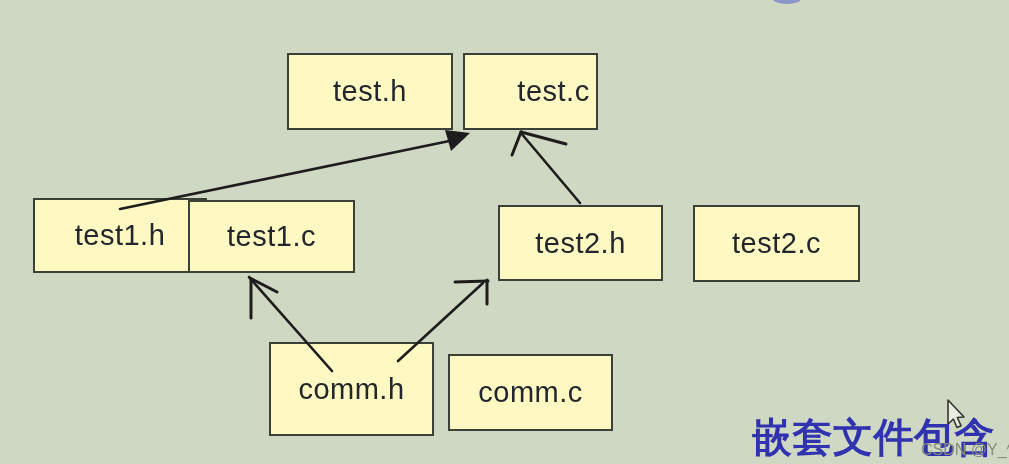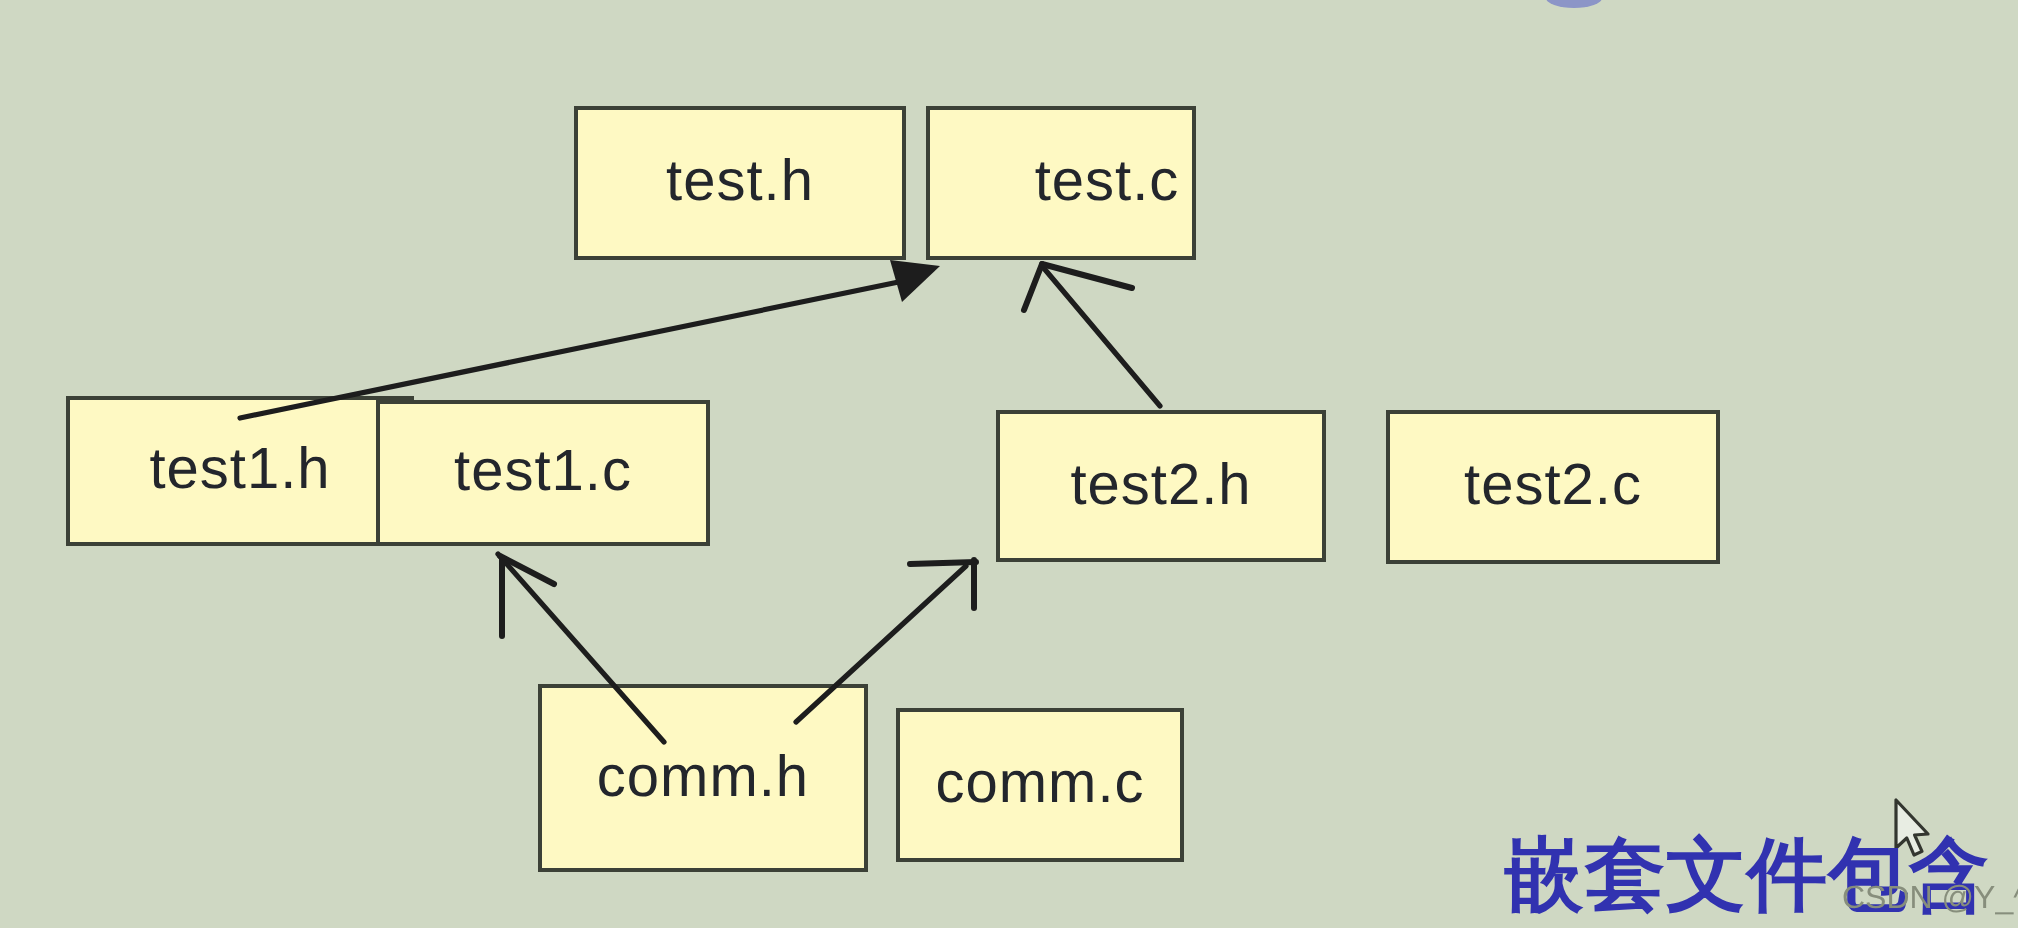--- a/index.html
+++ b/index.html
@@ -22,21 +22,21 @@
     box-sizing: border-box;
     letter-spacing: 0.5px;
   }
   #node-test-h  { left: 287px; top: 53px;  width: 166px; height: 77px; }
   #node-test-c  { left: 463px; top: 53px;  width: 135px; height: 77px; padding-left: 46px; }
   #node-test1-h { left: 3px;   top: 198px; width: 174px; height: 75px; margin-left: 30px; }
   #node-test1-c { left: 188px; top: 200px; width: 167px; height: 73px; }
   #node-test2-h { left: 498px; top: 205px; width: 165px; height: 76px; }
   #node-test2-c { left: 693px; top: 205px; width: 167px; height: 77px; align-items: center; }
   #node-comm-h  { left: 269px; top: 342px; width: 165px; height: 94px; }
-  #node-comm-c  { left: 448px; top: 354px; width: 144px; height: 77px; }
+  #node-comm-c  { left: 448px; top: 354px; width: 165px; height: 77px; }
   #overlay {
     position: absolute; left: 0; top: 0;
     width: 1009px; height: 464px;
     pointer-events: none;
   }
   .annotation {
     position: absolute;
     left: 752px; top: 410px;
     font-size: 40px;
     font-weight: bold;

